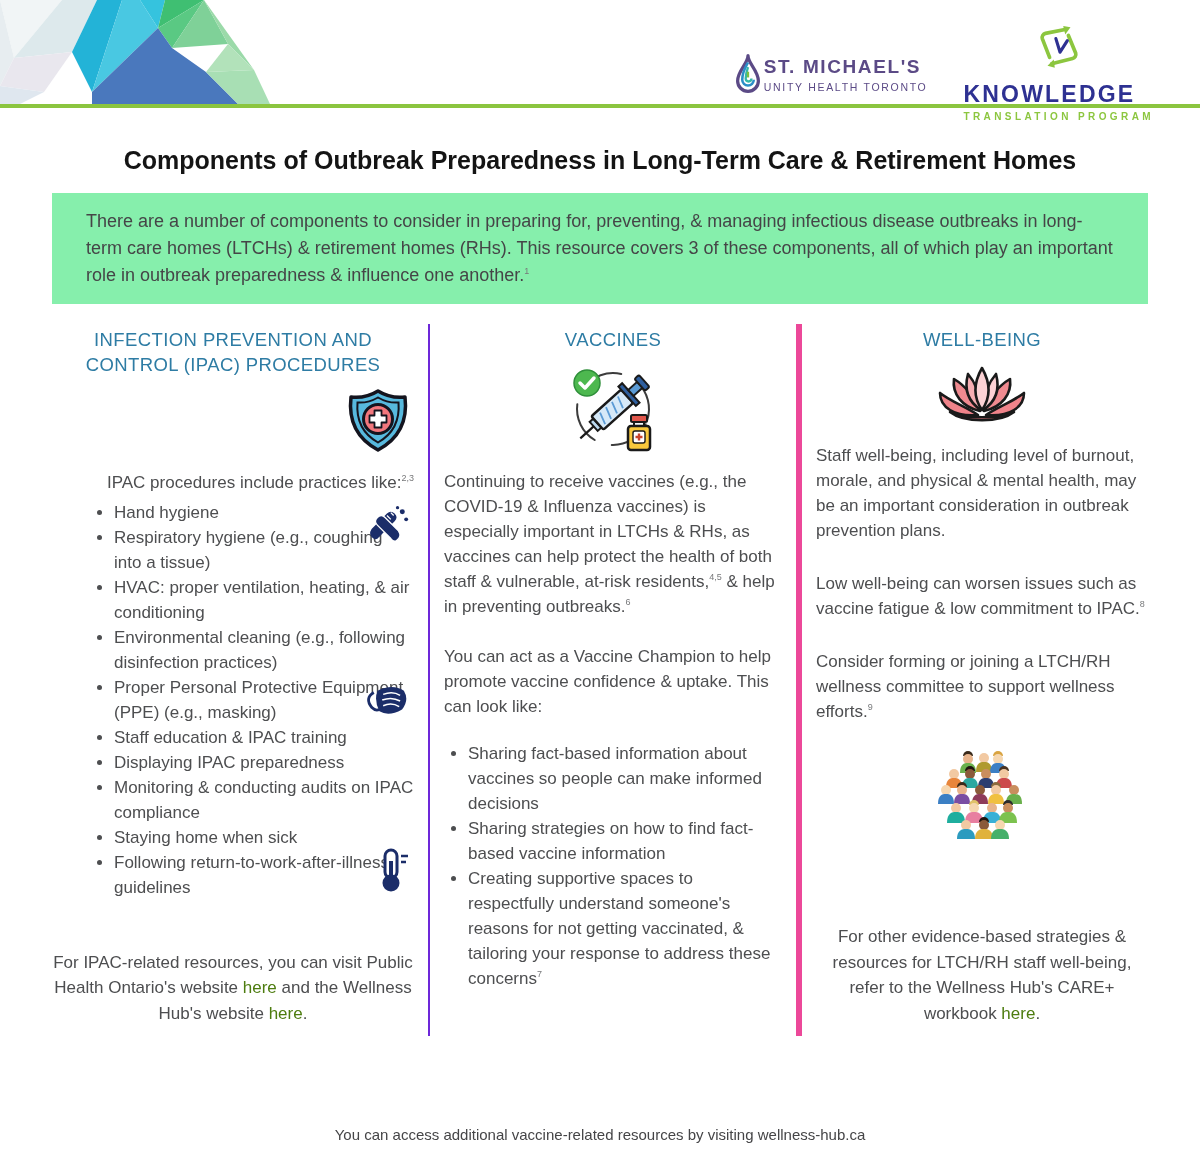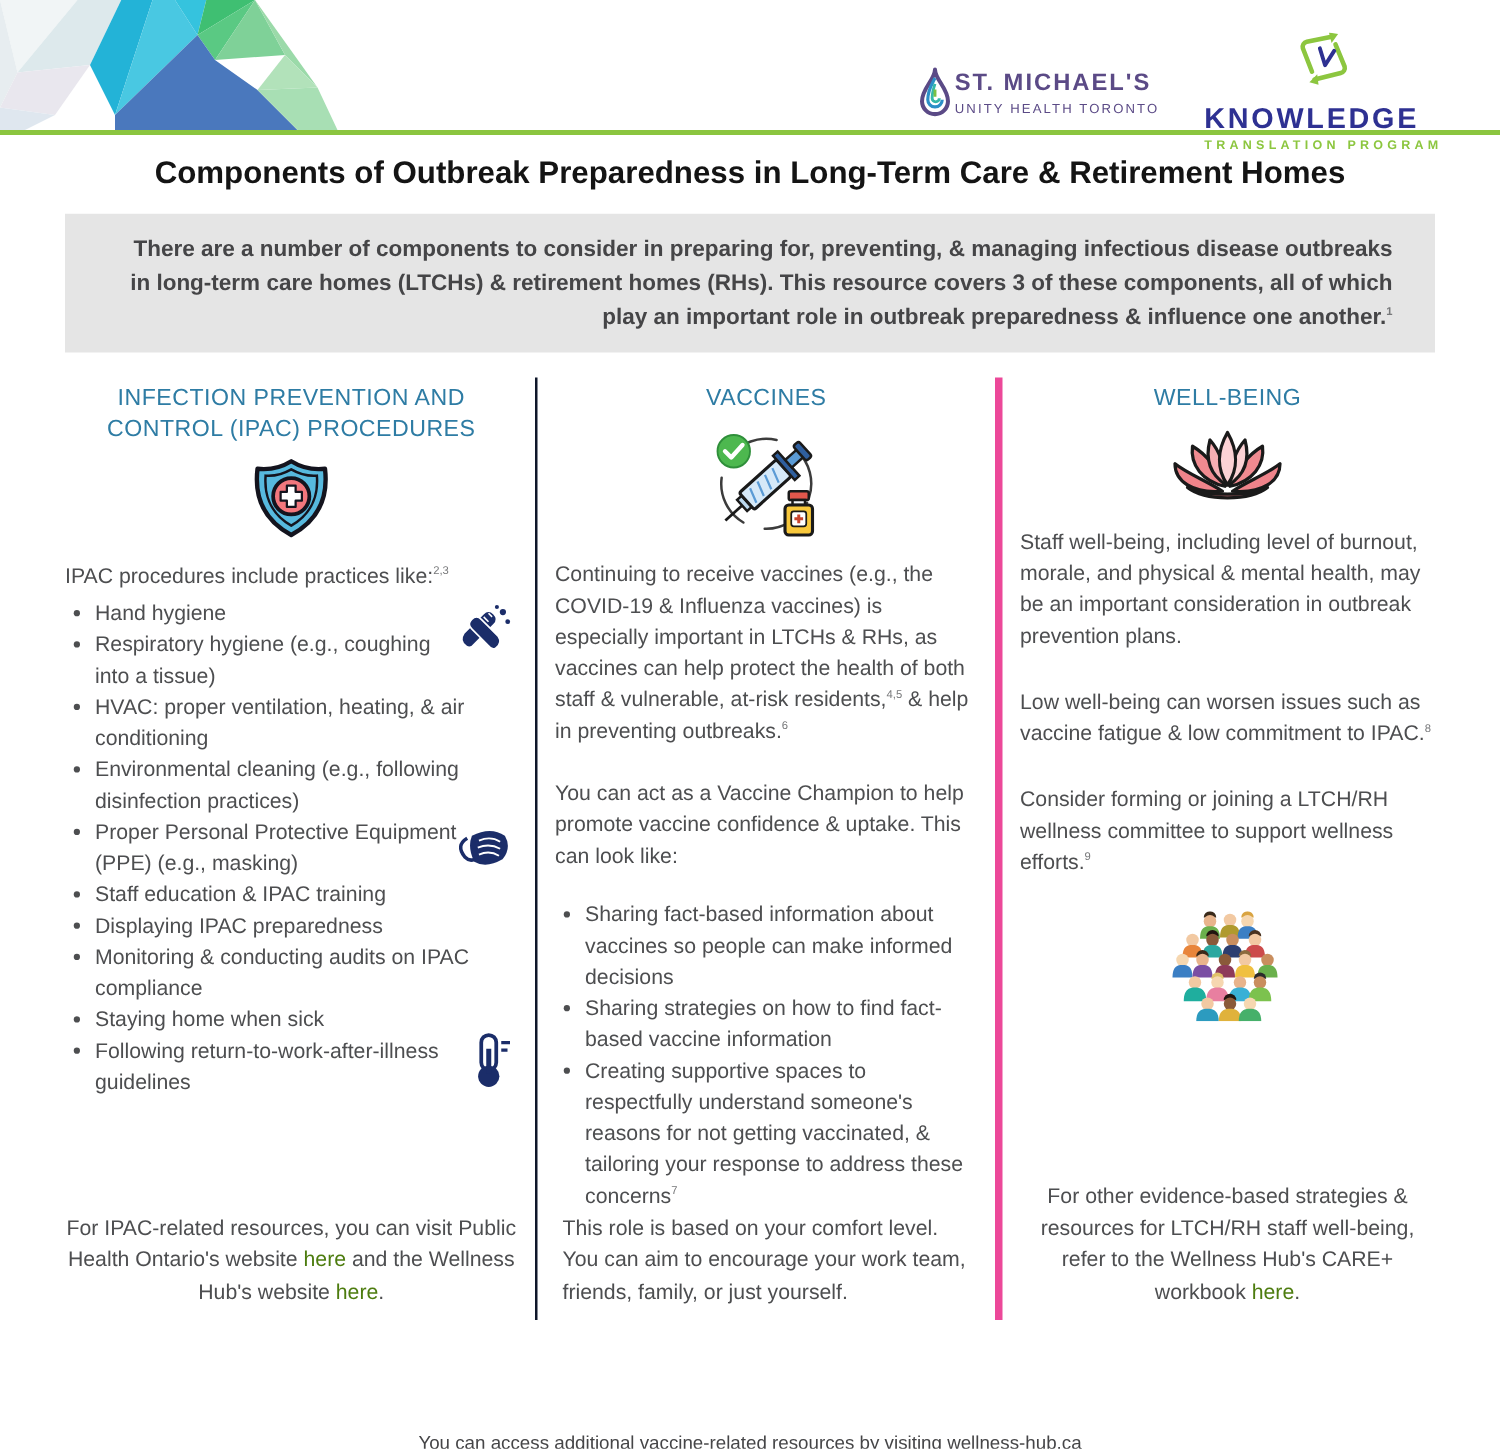--- a/index.html
+++ b/index.html
@@ -13,28 +13,28 @@
   .art { position:absolute; left:0; top:0; }
   .logos { position:absolute; right:46px; top:26px; display:flex; align-items:center; gap:36px; }
   .stm { display:flex; align-items:center; gap:1px; }
   .stm-l1 { font-size:19px; color:#5b4a86; font-weight:bold; letter-spacing:1.6px; }
   .stm-l2 { font-size:10.5px; color:#5b4a86; letter-spacing:1.7px; margin-top:3px; }
   .ktp { display:flex; align-items:center; gap:11px;flex-direction:column; }
   .ktp-l1 { font-size:23px; color:#2e3192; font-weight:bold; letter-spacing:2.2px; }
   .ktp-l2 { font-size:10px; color:#8cc63f; font-weight:bold; letter-spacing:3.4px; margin-top:3px; }
   .greenline { height:4px; background:#8bc53f; }
   
-  .title { text-align:center; font-size:25px; font-weight:bold; color:#141414; margin:16px 40px 0; }
-  .intro { margin:18px 52px 0; background:#e5e5e5; padding:15px 34px; font-size:18px;
-           line-height:1.5; text-align:right; color:#454547;font-weight:bold; }
+  .title { text-align:center; font-size:25px; font-weight:bold; color:#141414; margin:38px 40px 0; }
+  .intro { margin:18px 52px 0; background:#86efac; padding:15px 34px; font-size:18px;
+           line-height:1.5; text-align:left; color:#454547; }
   sup.fn { font-size:9px; color:#77787a; }
   
   .cols { display:grid; grid-template-columns:378px 372px 346px; margin:20px 52px 0; min-height:712px; }
   .col { padding:0 14px; box-sizing:border-box; display:flex; flex-direction:column; }
-  .col1 { border-right:2px solid #0f172a; padding-left:0; }
+  .col1 { border-right:2px solid #6d28d9; padding-left:0;align-items:flex-end; }
   .col2 { border-right:6px solid #ec4899; }
   .col3 { padding-right:0; }
   .col-head { text-align:center; color:#2e7ca4; font-size:18.5px; line-height:1.35;
               letter-spacing:0.4px; margin-top:4px; }
   .col-icon { display:flex; justify-content:center; margin:10px 0 4px; }
   p.body { font-size:17px; line-height:1.47; margin:13px 0 0; }
   p.gap { margin-top:25px; }
   ul.blist { margin:5px 0 0; padding-left:24px; position:relative; list-style:disc; }
   ul.blist li { font-size:17px; line-height:1.47; }
   ul.narrow li { max-width:300px; }
@@ -184,21 +184,20 @@
         </g>
       </svg>
     </div>
     <p class="body"><span>Continuing to receive vaccines (e.g., the COVID-19 &amp; Influenza vaccines) is especially important in LTCHs &amp; RHs, as vaccines can help protect the health of both staff &amp; vulnerable, at-risk residents,</span><sup class="fn">4,5</sup><span> &amp; help in preventing outbreaks.</span><sup class="fn">6</sup></p>
     <p class="body gap">You can act as a Vaccine Champion to help promote vaccine confidence &amp; uptake. This can look like:</p>
     <ul class="blist" style="margin-top:22px">
       <li>Sharing fact-based information about vaccines so people can make informed decisions</li>
       <li>Sharing strategies on how to find fact-based vaccine information</li>
       <li><span>Creating supportive spaces to respectfully understand someone's reasons for not getting vaccinated, &amp; tailoring your response to address these concerns</span><sup class="fn">7</sup></li>
     </ul>
-    <div class="col-foot">This role is based on your comfort level. You can aim to encourage your work team, friends, family, or just yourself.</div>
   </div>
 
   <div class="col col3">
     <div class="col-head">WELL-BEING</div>
     <div class="col-icon">
       <svg width="88" height="64" viewBox="0 0 88 64">
         <g stroke="#1a1a1a" stroke-width="2.6" stroke-linejoin="round">
           <path d="M2,30 C2,44 16,54 40,52 C28,44 12,38 2,30 Z" fill="#ef838a"></path>
           <path d="M86,30 C86,44 72,54 48,52 C60,44 76,38 86,30 Z" fill="#ef838a"></path>
           <path d="M16,16 C14,31 24,44 42,48 C36,34 28,23 16,16 Z" fill="#f08a90"></path>

